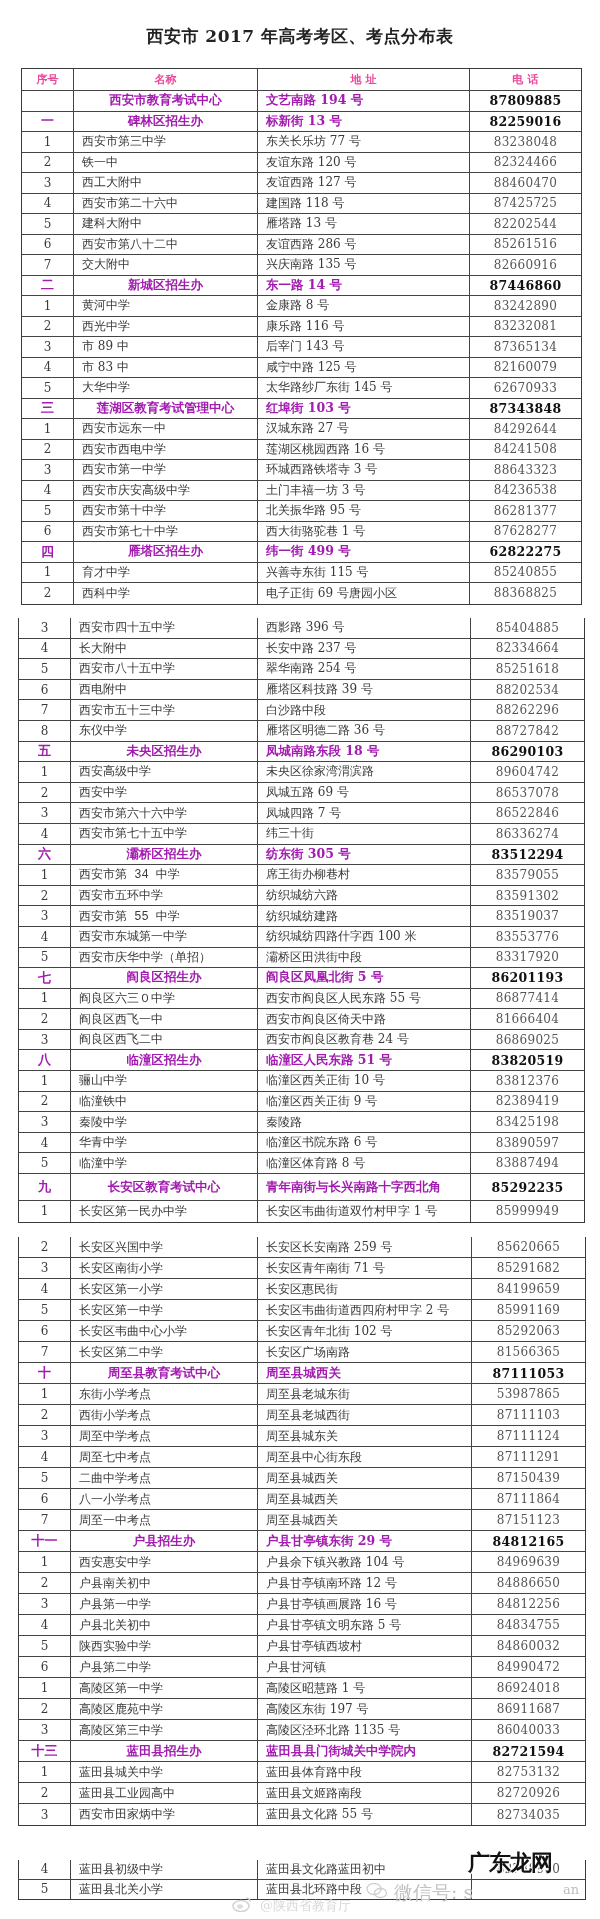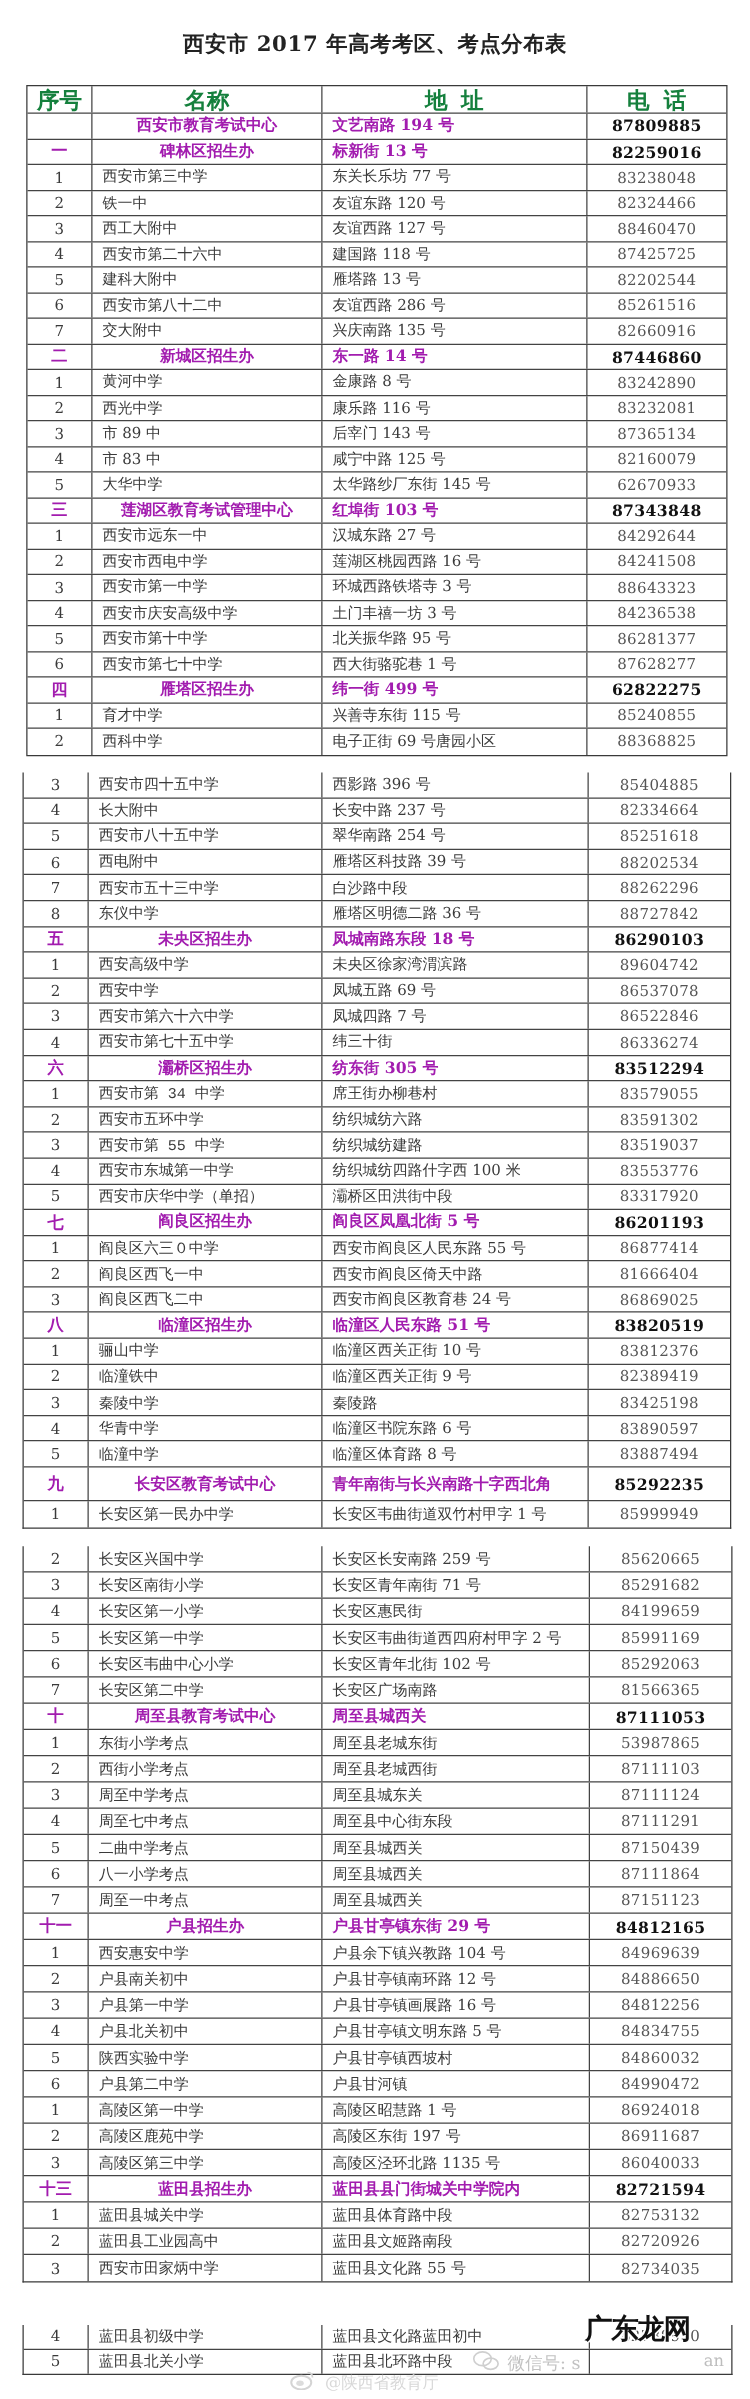--- a/index.html
+++ b/index.html
@@ -28,29 +28,29 @@
   .cell:last-child { border-right: none; }
   .c-no { width: 52px; justify-content: center; }
   .c-name { width: 184px; padding-left: 8px; }
   .c-address { width: 212px; padding-left: 8px; }
   .c-phone { flex: 1; justify-content: center; color: #555; font-size: 12px; letter-spacing: 0.3px; }
   .seg2 .c-no, .seg3 .c-no, .seg4 .c-no { width: 52px; }
   .seg2 .c-name, .seg3 .c-name, .seg4 .c-name { width: 187px; font-family: Liberation Mono, monospace; }
   .seg2 .c-address { width: 213px; }
   .seg3 .c-address, .seg4 .c-address { width: 214px; }
 
-  .row.header .cell { font-weight: bold; color: #15803d; justify-content: center; padding-left: 0; font-size: 18px; font-family: Liberation Mono, monospace; }
+  .row.header .cell { font-weight: bold; color: #ec4899; justify-content: center; padding-left: 0; font-size: 11px; }
   .row.section .cell, .row.center .cell { font-weight: bold; color: #a21caf; font-size: 12.5px; }
   .row.section .c-name, .row.center .c-name { justify-content: center; padding-left: 0; }
   .row.section .c-phone, .row.center .c-phone { color: #111; font-size: 12.5px; }
   .row.section .c-no { font-size: 13px; }
 
   .wm { position: absolute; white-space: nowrap; }
   .wm-weibo { left: 232px; top: 1896px; font-size: 13px; color: #d8d8d8; display: flex; align-items: center; gap: 8px; }
-  .wm-wechat { left: 378px; top: 1880px; font-size: 14px; color: #c2c2c2; display: flex; align-items: center; gap: 6px; }
+  .wm-wechat { left: 366px; top: 1880px; font-size: 19px; color: #c2c2c2; display: flex; align-items: center; gap: 6px; }
   .wm-logo { left: 468px; top: 1848px; font-size: 22px; font-weight: bold; color: #111;
              text-shadow: -1px -1px 0 #fff, 1px -1px 0 #fff, -1px 1px 0 #fff, 1px 1px 0 #fff; letter-spacing: -1px; }
   .wm-tail { left: 563px; top: 1882px; font-size: 13px; color: #bdbdbd; }
 </style>
 </head>
 <body>
 
 <div class="title">西安市 2017 年高考考区、考点分布表</div>
 
 <div class="seg seg1">

